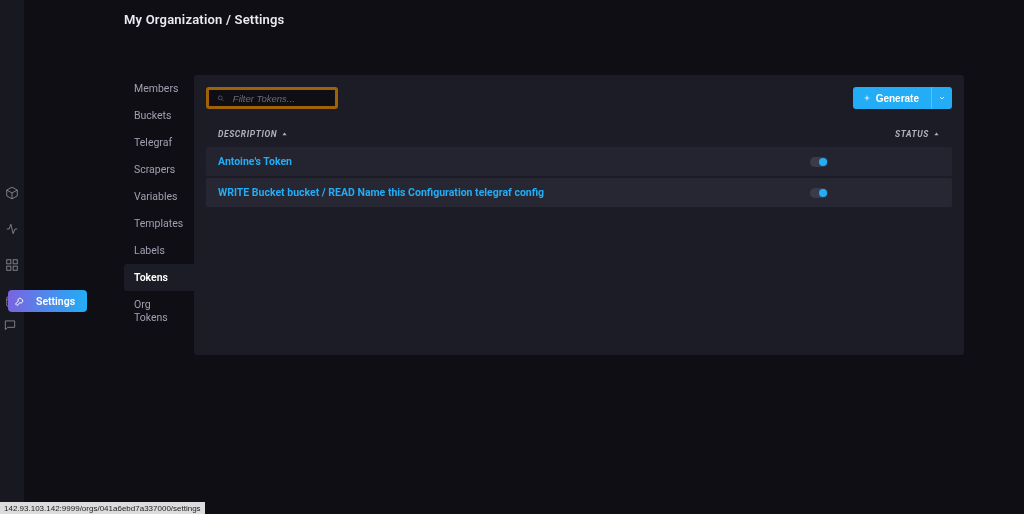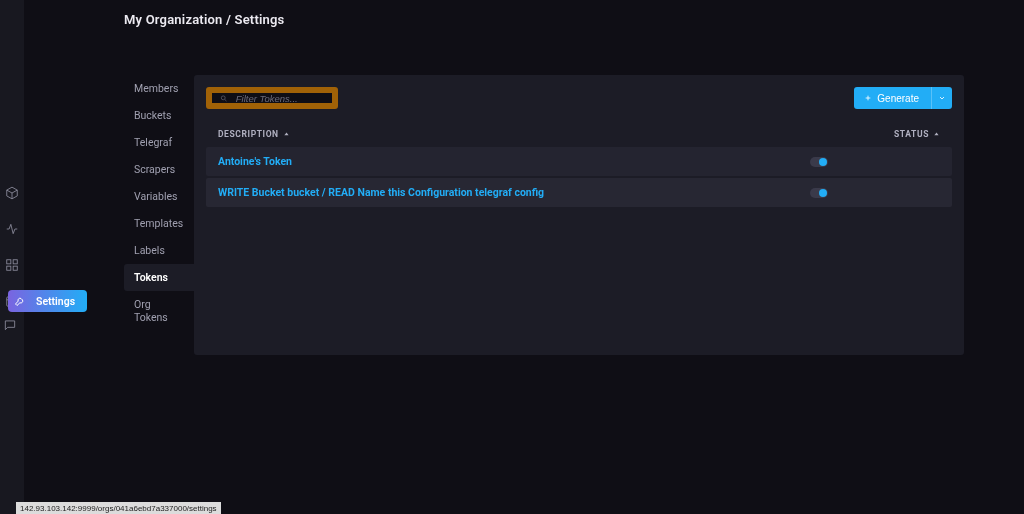--- a/index.html
+++ b/index.html
@@ -78,42 +78,43 @@
   .panel{
     flex:1;background:var(--bg-panel);
     padding:12px;border-radius:3px;
     min-height:280px;
   }
   .panel-top{
     display:flex;align-items:center;justify-content:space-between;margin-bottom:20px;
   }
   .filter-wrap{
     display:flex;align-items:center;gap:6px;
-    background:#0f0e15;border:6px solid #a16207;border-radius:3px;
+    background:#0f0e15;border:3px solid #a16207;border-radius:3px;
     height:22px;padding:0 8px;width:132px;
   }
   .filter-wrap svg{width:9px;height:9px;stroke:#6b6b7b;fill:none;stroke-width:2;}
   .filter{
     background:transparent;border:none;outline:none;color:#e7e8eb;
     font-size:9.5px;font-style:italic;width:100%;
   }
   .filter::placeholder{color:#6b6b7b;font-style:italic;}
   .gen-btn{
     display:flex;align-items:center;gap:2px;
     background:var(--accent-blue);color:#fff;border:none;border-radius:3px;
-    height:22px;cursor:pointer;font-size:10px;font-weight:400;
+    height:22px;cursor:pointer;font-size:10px;font-weight:700;
     padding:0;
   }
   .gen-btn .gmain{display:flex;align-items:center;gap:5px;padding:0 10px;height:100%;}
   .gen-btn .gcaret{border-left:1px solid rgba(255,255,255,.25);height:100%;display:flex;align-items:center;padding:0 6px;}
   .gen-btn svg{width:8px;height:8px;stroke:#fff;fill:none;stroke-width:2.5;}
   
   .thead{
     display:flex;align-items:center;justify-content:space-between;
     padding:0 12px 8px 12px;
+    font-style:italic;
   }
   .th{
     font-size:8.5px;font-weight:700;color:#b0b0c0;letter-spacing:.6px;
     display:flex;align-items:center;gap:4px;cursor:pointer;
   }
   .th svg{width:7px;height:7px;fill:#b0b0c0;}
   .trow{
     display:flex;align-items:center;justify-content:space-between;
     background:var(--bg-row);
     padding:8px 12px;margin-bottom:2px;border-radius:2px;
@@ -126,21 +127,21 @@
     width:18px;height:10px;border-radius:5px;background:var(--toggle-track);
     position:relative;cursor:pointer;
   }
   .toggle .knob{
     position:absolute;top:1px;right:1px;width:8px;height:8px;border-radius:50%;
     background:var(--accent-blue);
   }
   .thead .status-col{width:130px;display:flex;justify-content:flex-end;}
   
   .statusbar{
-    position:absolute;left:16px;bottom:0;height:12px;
+    position:absolute;left:0;bottom:0;height:12px;
     background:#dcdcdc;color:#222;font-size:8px;
     padding:0 4px;display:flex;align-items:center;
     font-family:Arial,sans-serif;
   }
 </style>
 </head>
 <body>
 
 <div class="rail">
   <div class="ic">

